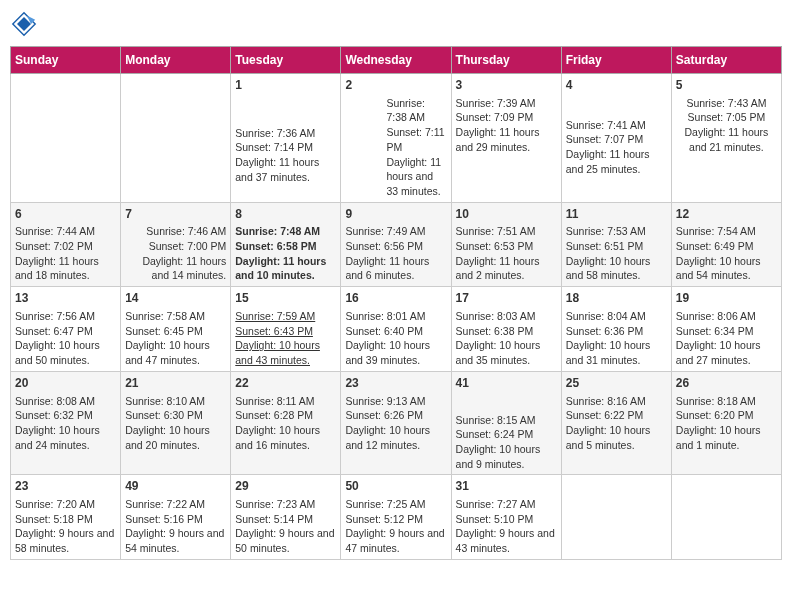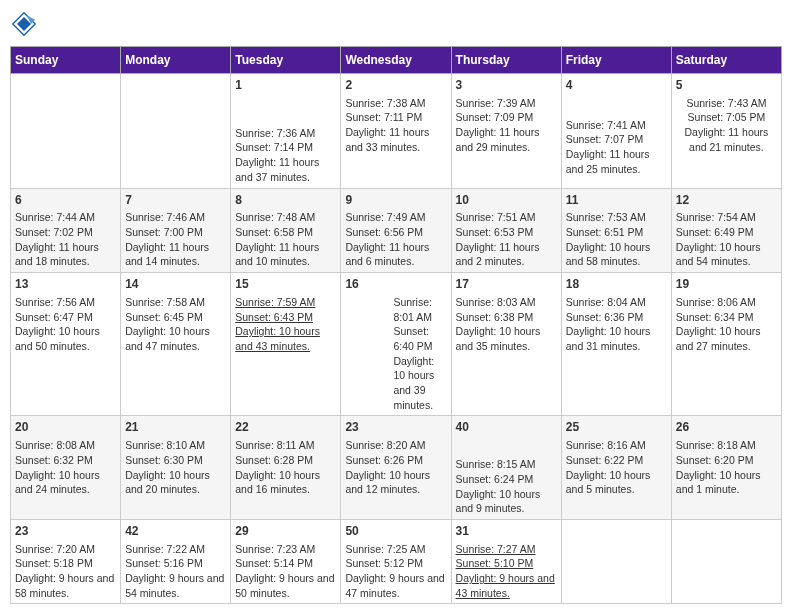--- a/index.html
+++ b/index.html
@@ -43,21 +43,21 @@
     .location {
       font-size: 16px;
       color: #333;
     }
     table {
       width: 100%;
       border-collapse: collapse;
       font-size: 11px;
     }
     thead tr {
-      background-color: #4c1d95;
+      background-color: #be185d;
       color: #fff;
     }
     thead th {
       padding: 6px 4px;
       text-align: left;
       font-size: 12px;
       font-weight: bold;
       border: 1px solid #aaa;
     }
     tbody td {
@@ -127,21 +127,21 @@
         <td class="empty"></td>
         <td class="empty"></td>
         <td>
           <span class="day-num">1</span>
           <div class="day-info" style="white-space: pre-line; margin-top: 32px;">Sunrise: 7:36 AM
 Sunset: 7:14 PM
 Daylight: 11 hours and 37 minutes.</div>
         </td>
         <td>
           <span class="day-num">2</span>
-          <div class="day-info" style="white-space: pre-line;">Sunrise: 7:38 AM
+          <div class="day-info" style="white-space: pre-line; margin-left: 41px;">Sunrise: 7:38 AM
 Sunset: 7:11 PM
 Daylight: 11 hours and 33 minutes.</div>
         </td>
         <td>
           <span class="day-num">3</span>
           <div class="day-info" style="white-space: pre-line;">Sunrise: 7:39 AM
 Sunset: 7:09 PM
 Daylight: 11 hours and 29 minutes.</div>
         </td>
         <td>
@@ -159,27 +159,27 @@
       </tr>
       <tr>
         <td>
           <span class="day-num">6</span>
           <div class="day-info" style="white-space: pre-line;">Sunrise: 7:44 AM
 Sunset: 7:02 PM
 Daylight: 11 hours and 18 minutes.</div>
         </td>
         <td>
           <span class="day-num">7</span>
-          <div class="day-info" style="white-space: pre-line;">Sunrise: 7:46 AM
+          <div class="day-info" style="white-space: pre-line; text-align: right;">Sunrise: 7:46 AM
 Sunset: 7:00 PM
 Daylight: 11 hours and 14 minutes.</div>
         </td>
         <td>
           <span class="day-num">8</span>
-          <div class="day-info" style="white-space: pre-line;">Sunrise: 7:48 AM
+          <div class="day-info" style="white-space: pre-line; font-weight: bold;">Sunrise: 7:48 AM
 Sunset: 6:58 PM
 Daylight: 11 hours and 10 minutes.</div>
         </td>
         <td>
           <span class="day-num">9</span>
           <div class="day-info" style="white-space: pre-line;">Sunrise: 7:49 AM
 Sunset: 6:56 PM
 Daylight: 11 hours and 6 minutes.</div>
         </td>
         <td>
@@ -215,21 +215,21 @@
 Daylight: 10 hours and 47 minutes.</div>
         </td>
         <td>
           <span class="day-num">15</span>
           <div class="day-info" style="white-space: pre-line; text-decoration: underline;">Sunrise: 7:59 AM
 Sunset: 6:43 PM
 Daylight: 10 hours and 43 minutes.</div>
         </td>
         <td>
           <span class="day-num">16</span>
-          <div class="day-info" style="white-space: pre-line; margin-left: 48px;">Sunrise: 8:01 AM
+          <div class="day-info" style="white-space: pre-line;">Sunrise: 8:01 AM
 Sunset: 6:40 PM
 Daylight: 10 hours and 39 minutes.</div>
         </td>
         <td>
           <span class="day-num">17</span>
           <div class="day-info" style="white-space: pre-line;">Sunrise: 8:03 AM
 Sunset: 6:38 PM
 Daylight: 10 hours and 35 minutes.</div>
         </td>
         <td>
@@ -259,26 +259,26 @@
 Daylight: 10 hours and 20 minutes.</div>
         </td>
         <td>
           <span class="day-num">22</span>
           <div class="day-info" style="white-space: pre-line;">Sunrise: 8:11 AM
 Sunset: 6:28 PM
 Daylight: 10 hours and 16 minutes.</div>
         </td>
         <td>
           <span class="day-num">23</span>
-          <div class="day-info" style="white-space: pre-line;">Sunrise: 8:20 AM
+          <div class="day-info" style="white-space: pre-line;">Sunrise: 9:13 AM
 Sunset: 6:26 PM
 Daylight: 10 hours and 12 minutes.</div>
         </td>
         <td>
-          <span class="day-num">40</span>
+          <span class="day-num">41</span>
           <div class="day-info" style="white-space: pre-line; margin-top: 21px;">Sunrise: 8:15 AM
 Sunset: 6:24 PM
 Daylight: 10 hours and 9 minutes.</div>
         </td>
         <td>
           <span class="day-num">25</span>
           <div class="day-info" style="white-space: pre-line;">Sunrise: 8:16 AM
 Sunset: 6:22 PM
 Daylight: 10 hours and 5 minutes.</div>
         </td>
@@ -290,40 +290,40 @@
         </td>
       </tr>
       <tr>
         <td>
           <span class="day-num">23</span>
           <div class="day-info" style="white-space: pre-line;">Sunrise: 7:20 AM
 Sunset: 5:18 PM
 Daylight: 9 hours and 58 minutes.</div>
         </td>
         <td>
-          <span class="day-num">42</span>
+          <span class="day-num">49</span>
           <div class="day-info" style="white-space: pre-line;">Sunrise: 7:22 AM
 Sunset: 5:16 PM
 Daylight: 9 hours and 54 minutes.</div>
         </td>
         <td>
           <span class="day-num">29</span>
           <div class="day-info" style="white-space: pre-line;">Sunrise: 7:23 AM
 Sunset: 5:14 PM
 Daylight: 9 hours and 50 minutes.</div>
         </td>
         <td>
           <span class="day-num">50</span>
           <div class="day-info" style="white-space: pre-line;">Sunrise: 7:25 AM
 Sunset: 5:12 PM
 Daylight: 9 hours and 47 minutes.</div>
         </td>
         <td>
           <span class="day-num">31</span>
-          <div class="day-info" style="white-space: pre-line; text-decoration: underline;">Sunrise: 7:27 AM
+          <div class="day-info" style="white-space: pre-line;">Sunrise: 7:27 AM
 Sunset: 5:10 PM
 Daylight: 9 hours and 43 minutes.</div>
         </td>
         <td class="empty"></td>
         <td class="empty"></td>
       </tr>
     </tbody>
 </table>
 
 </body></html>

